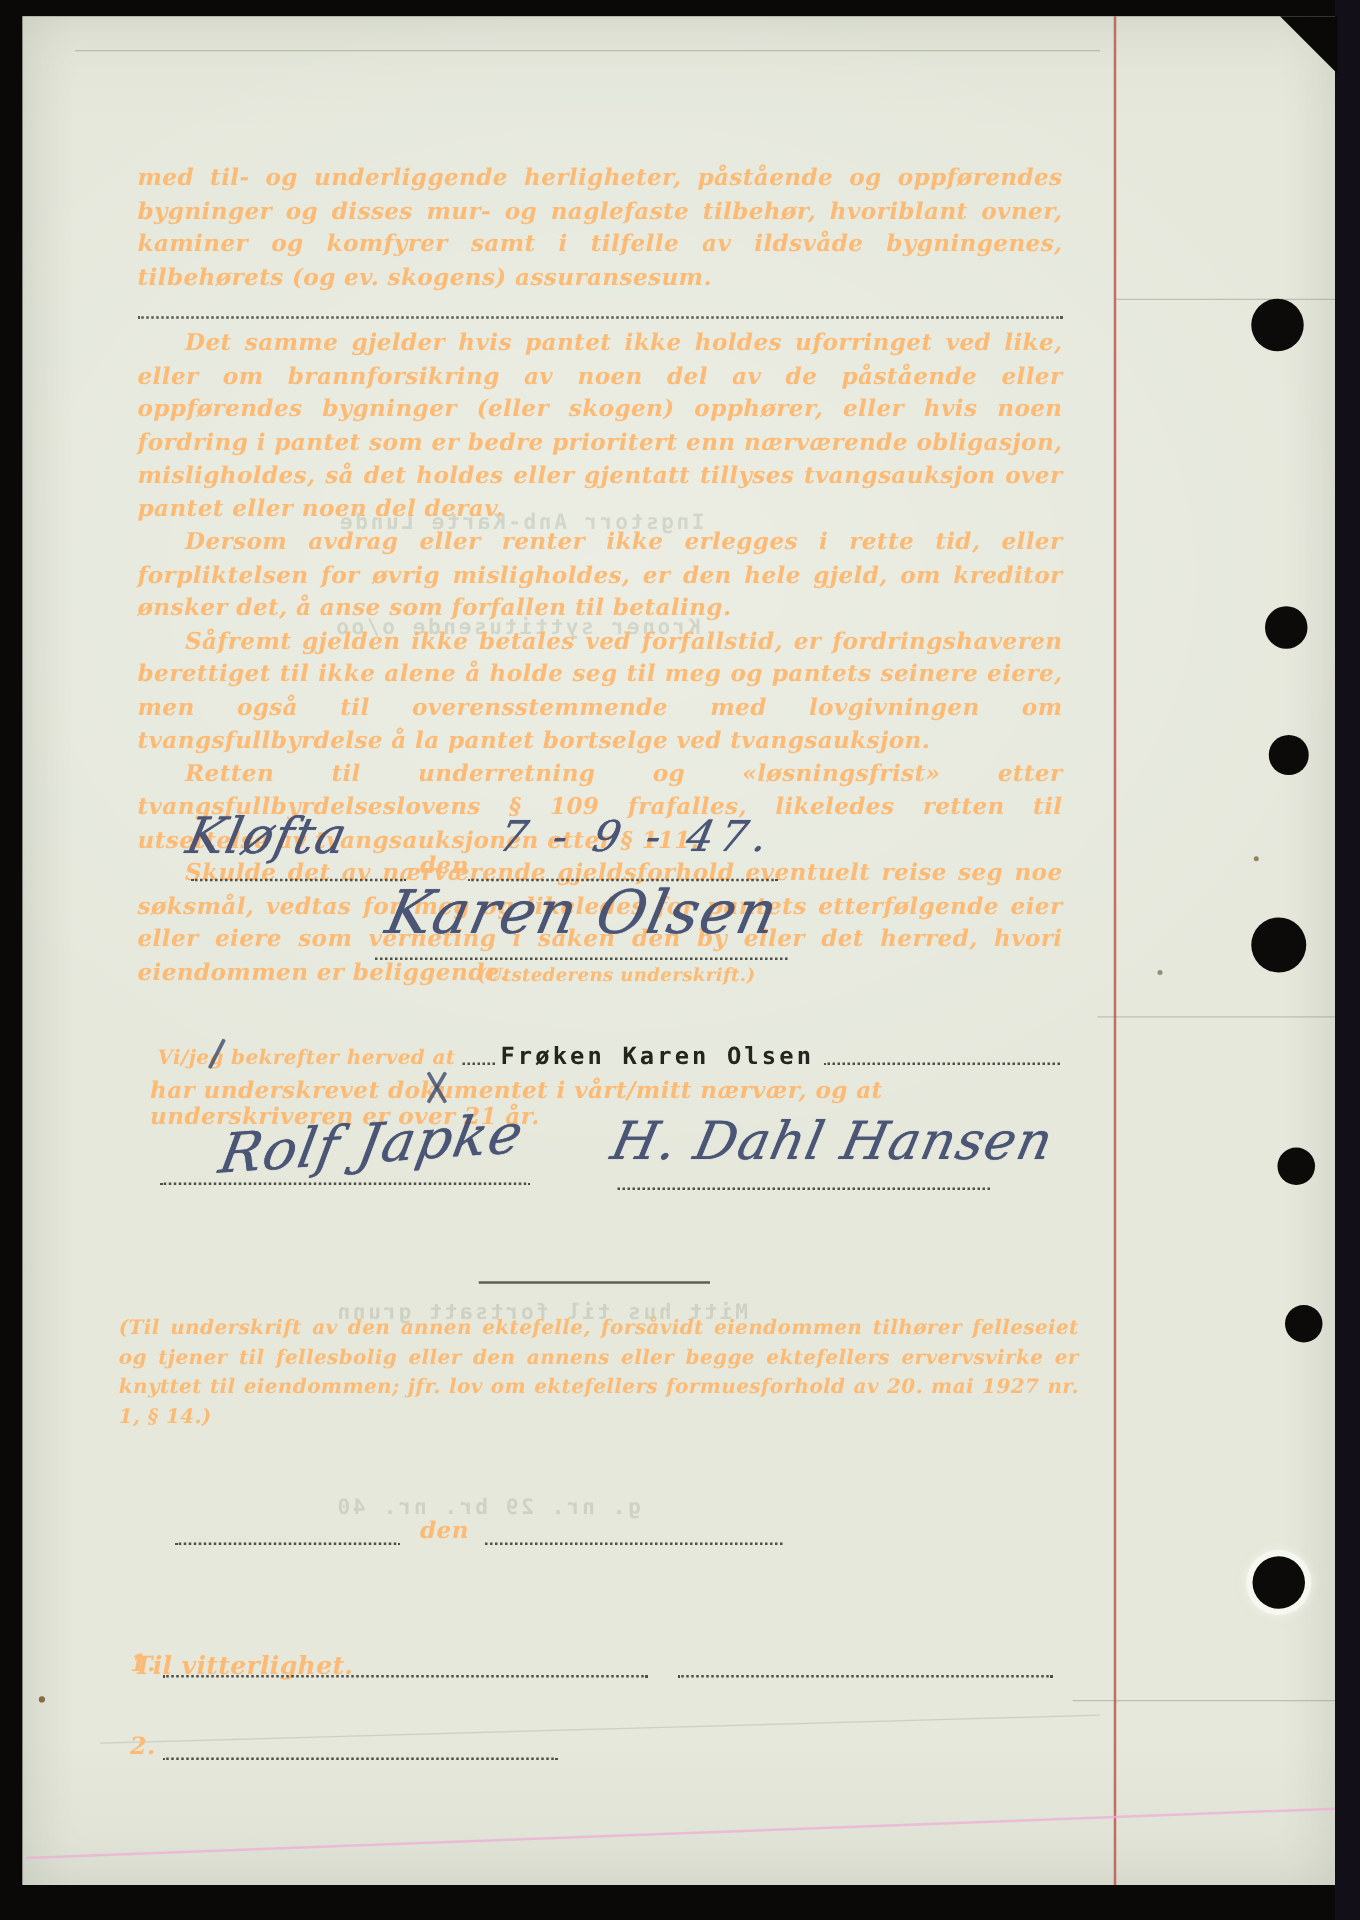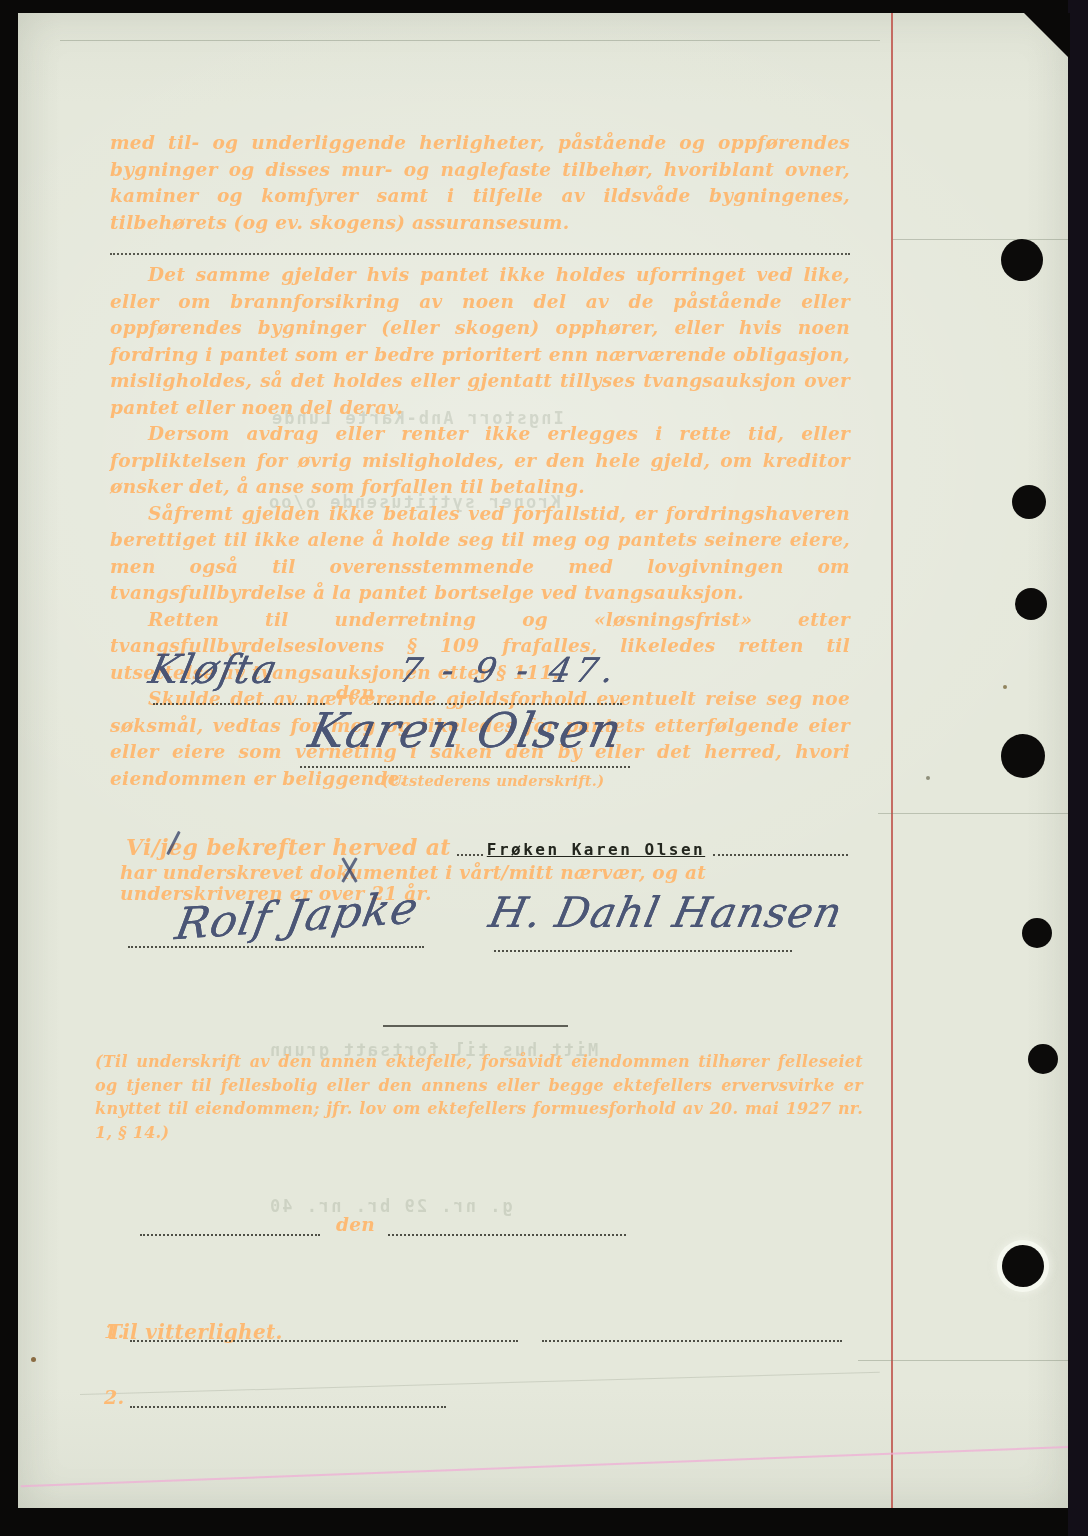--- a/index.html
+++ b/index.html
@@ -99,23 +99,23 @@
   <div class="abs leader" style="left:153px;top:701px;width:172px;"></div>
   <div class="abs print" style="left:336px;top:682px;font-size:18.5px;">den</div>
   <div class="abs leader" style="left:374px;top:701px;width:248px;"></div>
   <div class="abs hand" style="left:400px;top:650px;font-size:34px;letter-spacing:5px;">7 - 9 - 47.</div>
 
   <div class="abs hand" style="left:310px;top:702px;font-size:48px;">Karen Olsen</div>
   <div class="abs leader" style="left:300px;top:764px;width:330px;"></div>
   <div class="abs print" style="left:382px;top:772px;font-size:14.5px;">(Utstederens underskrift.)</div>
 
   <div class="abs" style="left:108px;top:834px;width:740px;display:flex;align-items:baseline;">
-    <span class="print" style="font-size:22px;text-indent:18px;white-space:nowrap;">Vi/jeg bekrefter herved at</span>
+    <span class="print" style="font-size:16px;text-indent:18px;white-space:nowrap;">Vi/jeg bekrefter herved at</span>
     <span class="leader" style="width:26px;flex:0 0 auto;align-self:flex-end;margin:0 4px 4px 6px;"></span>
-    <span class="mono" style="font-size:16px;letter-spacing:2.5px;white-space:nowrap;text-decoration:underline;">Frøken Karen Olsen</span>
+    <span class="mono" style="font-size:19px;letter-spacing:2.5px;white-space:nowrap;">Frøken Karen Olsen</span>
     <span class="leader" style="flex:1 1 auto;align-self:flex-end;margin:0 0 4px 8px;"></span>
   </div>
 
   <div class="penmark" style="left:172px;top:830px;width:3px;height:26px;transform:rotate(27deg);"></div>
 
   <div class="abs print" style="left:120px;top:862px;width:742px;font-size:18.5px;">har underskrevet dokumentet i vårt/mitt nærvær, og at underskriveren er over 21 år.</div>
 
   <div class="penmark" style="left:348px;top:856px;width:3px;height:28px;transform:rotate(30deg);"></div>
   <div class="penmark" style="left:348px;top:856px;width:3px;height:28px;transform:rotate(-30deg);"></div>
 

